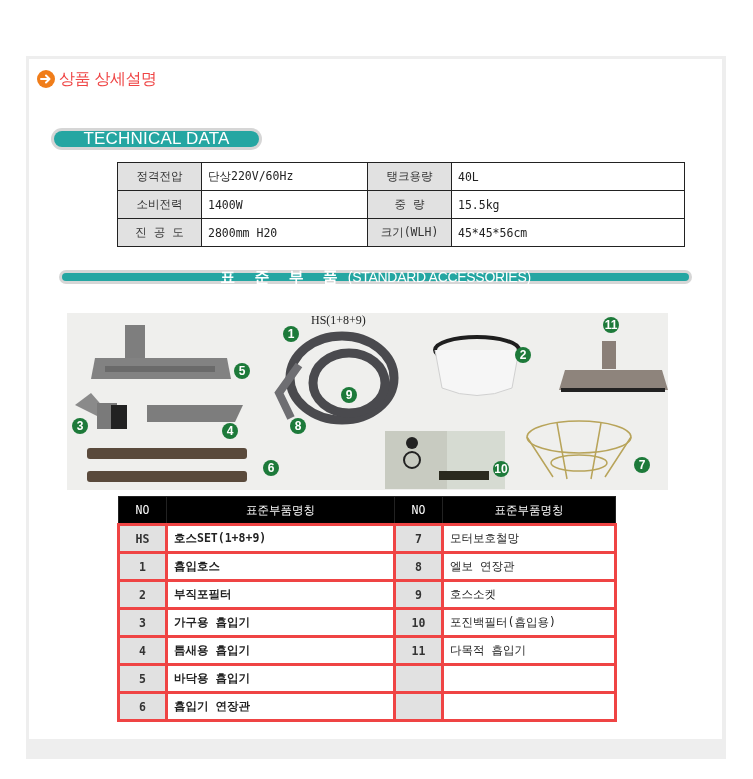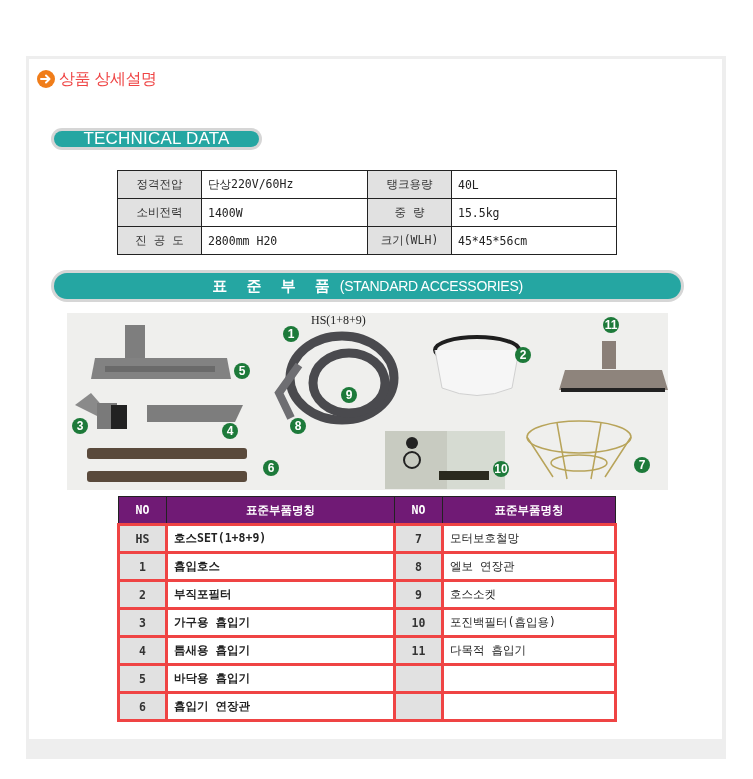--- a/index.html
+++ b/index.html
@@ -32,43 +32,43 @@
     display: flex; align-items: center; justify-content: center;
   }
   .pill-inner {
     position: absolute; left: 3px; right: 3px; top: 3px; bottom: 3px;
     background: #25a6a2; border-radius: 13px;
     display: flex; align-items: center; justify-content: center;
     color: #fff;
   }
   .tech-pill { left: 22px; top: 69px; width: 211px; height: 22px; }
   .tech-pill .pill-inner span { font-family: "Liberation Sans", sans-serif; font-size: 17px; letter-spacing: 0.2px; }
-  .acc-pill { left: 22px; top: 211px; width: 633px; height: 32px; }
+  .acc-pill { left: 30px; top: 211px; width: 633px; height: 14px; }
   .acc-pill .pill-inner { justify-content: center; gap: 10px; }
   .acc-pill .kr { font-family: "DejaVu Sans", sans-serif; font-weight: bold; font-size: 15px; word-spacing: 14px; }
   .acc-pill .en { font-family: "Liberation Sans", sans-serif; font-size: 14px; letter-spacing: -0.3px; }
 
   table.spec, table.acc {
     position: absolute; border-collapse: collapse;
     font-family: "DejaVu Sans Mono", monospace; font-size: 11.5px;
   }
-  table.spec { left: 88px; top: 111px; width: 500px; }
+  table.spec { left: 88px; top: 103px; width: 568px; }
   table.spec td { border: 1px solid #222; height: 28px; padding: 0 6px; }
   table.spec td.lbl { background: #e1e1e1; text-align: center; width: 84px; color: #333; }
   table.spec td.val { color: #222; }
   table.spec td.val1 { width: 166px; }
   table.spec td.lbl2 { width: 84px; }
 
   .photo {
     position: absolute; left: 38px; top: 254px; width: 601px; height: 177px;
     background: #efefed;
   }
 
   table.acc { left: 88px; top: 437px; width: 500px; }
-  table.acc th { background: #701a75; color: #fff; border: 1px solid #222; height: 28px; font-weight: bold; font-size: 11.5px; }
+  table.acc th { background: #000000; color: #fff; border: 1px solid #222; height: 28px; font-weight: normal; font-size: 11.5px; }
   table.acc td { border: 3px solid #ef4444; height: 28px; padding: 0 6px; }
   table.acc td.no { background: #e1e1e1; text-align: center; width: 48px; color: #333; font-weight: bold; }
   table.acc td.nm { width: 228px; color: #222; font-weight: bold; }
 
   .num-badge {
     position: absolute; width: 16px; height: 16px; border-radius: 50%;
     background: #1d7a3a; color: #fff; font-family: "Liberation Sans", sans-serif;
     font-weight: bold; font-size: 12px; display: flex; align-items: center; justify-content: center;
   }
   .hs-label { position: absolute; font-family: Liberation Serif, serif; font-size: 12px; color: #222; }

